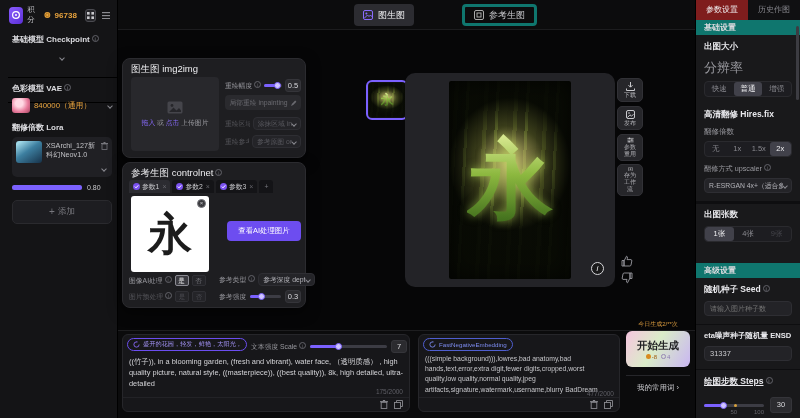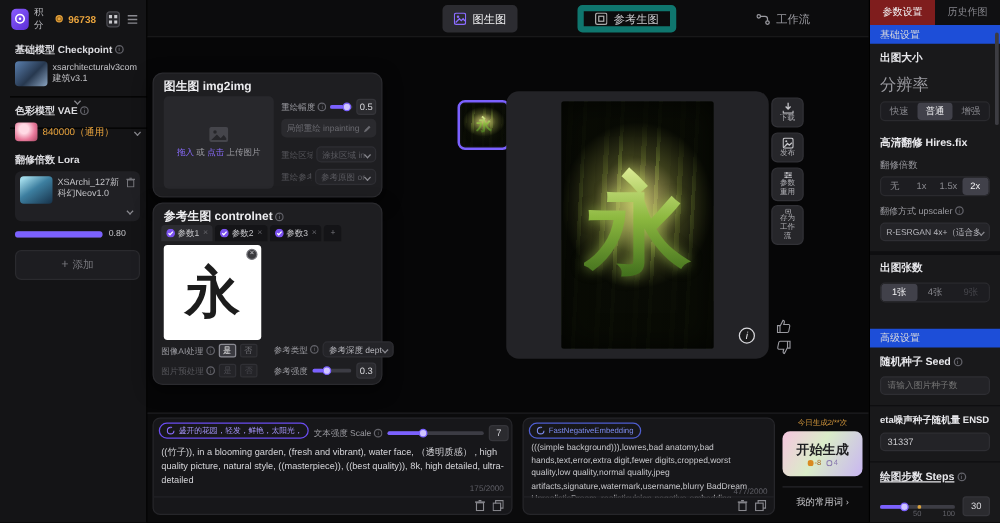--- a/index.html
+++ b/index.html
@@ -4,61 +4,61 @@
 <style>
   html,body{margin:0;padding:0;background:#000;width:800px;height:418px;overflow:hidden;
     font-family:"Liberation Sans","DejaVu Sans",sans-serif;color:#ccc;}
   *{box-sizing:border-box;}
   .abs{position:absolute;}
   .flex{display:flex;align-items:center;}
   .nowrap{white-space:nowrap;overflow:hidden;}
 
   
   .panel{position:absolute;background:#1e1e21;border:1px solid #2b2b2f;border-radius:8px;box-shadow:0 4px 14px rgba(0,0,0,.55);}
-  .ttl{font-size:9.5px;color:#ececef;font-weight:bold;text-align:right;}
+  .ttl{font-size:9.5px;color:#ececef;font-weight:normal;text-align:right;}
   .lbl{font-size:6.8px;color:#9a9aa0;}
   .lbl-dim{font-size:6.8px;color:#55555a;}
 
   
   .valbox{background:#2b2b2f;border:1px solid #35353a;border-radius:3px;color:#d8d8dc;font-size:7.5px;text-align:center;}
   .slider{height:3px;background:#3c3c44;border-radius:2px;position:relative;}
   .sl-fill{position:absolute;left:0;top:0;bottom:0;background:#7b61ff;border-radius:2px;}
   .sl-knob{position:absolute;width:7px;height:7px;border-radius:50%;background:#cfc4ff;border:1px solid #7b61ff;top:-2px;}
   .sl-dot{position:absolute;width:3px;height:3px;border-radius:50%;background:#d9a23c;top:0;}
   .seg{display:flex;background:#1d1d21;border:1px solid #2a2a2e;border-radius:4px;overflow:hidden;}
   .seg>div{flex:1;text-align:center;font-size:7.5px;color:#8a8a90;line-height:14px;}
   .seg>div.sel{background:#41414a;color:#f2f2f4;border-radius:3px;}
   .seg>div.dis{color:#45454b;}
   .select{background:#242428;border:1px solid #2e2e33;border-radius:4px;color:#b4b4ba;font-size:6.8px;
     display:flex;align-items:center;justify-content:space-between;padding:0 4px;}
   .select.dim{color:#5a5a60;}
   .chev{width:4px;height:4px;border-right:1px solid #8a8a90;border-bottom:1px solid #8a8a90;transform:rotate(45deg);display:inline-block;flex:0 0 auto;}
   .info-i{display:inline-block;width:7px;height:7px;border:1px solid #63636a;border-radius:50%;color:#63636a;
     font-size:5px;line-height:6px;text-align:center;vertical-align:1px;margin-left:2px;}
   .info-i::after{content:"i";}
-  .sec-h{background:#1d4ed8;color:#dadade;font-size:8px;font-weight:normal;line-height:15px;padding-left:8px;}
+  .sec-h{background:#0f766e;color:#dadade;font-size:8px;font-weight:bold;line-height:15px;padding-left:8px;}
 
   
   .thumb{border-radius:3px;flex:0 0 auto;}
   .t-arch{background:linear-gradient(135deg,#5a7fae,#27384f 55%,#8aa3c0);}
   .t-anime{background:radial-gradient(circle at 40% 35%,#ffd9e4 25%,#e87a9b 60%,#a34560);}
   .t-scifi{background:linear-gradient(145deg,#9fd8e8 10%,#3d7fa0 45%,#17324a);}
   .t-bamboo{background:radial-gradient(ellipse 60% 45% at 50% 42%,rgba(228,212,130,.9),rgba(120,120,50,.35) 45%,rgba(8,10,4,.92) 78%),
     repeating-linear-gradient(93deg,#10140a 0 3px,#2a3414 3px 5px,#0c100a 5px 9px,#3d4d1e 9px 11px,#151a0c 11px 15px);}
 
   .bamboo{background:radial-gradient(ellipse 62% 42% at 50% 42%,rgba(232,216,132,.88),rgba(122,122,52,.38) 46%,rgba(8,10,4,.93) 80%),
     repeating-linear-gradient(93deg,#10140a 0 6px,#2a3414 6px 10px,#0c100a 10px 18px,#3d4d1e 18px 21px,#151a0c 21px 30px);}
   .yong{font-weight:bold;font-family:"DejaVu Serif",serif;
     background:linear-gradient(180deg,#e7f2a0 5%,#8cb83f 45%,#2e5c14 95%);
     -webkit-background-clip:text;background-clip:text;color:transparent;
     filter:drop-shadow(0 0 5px rgba(190,230,90,.55));}
 
   .navbtn{position:absolute;top:4px;height:22px;display:flex;align-items:center;gap:5px;padding:0 9px;border-radius:4px;font-size:9px;color:#c9c9cd;}
   .navbtn.active{background:#2c2c31;color:#f0f0f2;}
-  .navbtn.boxed{border:5px solid #0f766e;}
+  .navbtn.boxed{border:3px solid #0f766e;}
 
   .toolbtn{position:absolute;left:617px;width:26px;background:#26262a;border:1px solid #313136;border-radius:5px;
     display:flex;flex-direction:column;align-items:center;justify-content:center;gap:1px;padding:2px 0;}
   .toolbtn .tl{font-size:6px;color:#b0b0b5;text-align:center;line-height:1.15;}
 
   .chip{display:inline-flex;align-items:center;gap:3px;height:13px;border:1px solid #6b4df0;border-radius:7px;
     padding:0 5px;font-size:6.2px;color:#a393f7;max-width:120px;}
   .chip.blue{border-color:#4f5ed0;color:#7d8cf0;max-width:150px;}
 
   .pbox{position:absolute;background:#17171a;border:1px solid #26262a;border-radius:6px;}
@@ -107,24 +107,20 @@
       <svg width="8" height="7" viewBox="0 0 8 7">
           <rect y="0" width="8" height="1.2" fill="#8a8a90"></rect>
           <rect y="3" width="8" height="1.2" fill="#8a8a90"></rect>
           <rect y="6" width="8" height="1.2" fill="#8a8a90"></rect>
         </svg>
     </div>
   </div>
 
   <div class="abs" style="left:8px;top:30px;width:110px;height:48px;border-bottom:1px solid #000;padding:4px 6px 0 4px;">
     <div class="nowrap" style="font-size:8px;color:#dcdce0;font-weight:bold;"><span>基础模型 Checkpoint</span><span class="info-i"></span></div>
-    <div class="flex" style="margin-top:4px;gap:4px;align-items:flex-start;">
-      <div class="thumb t-arch" style="width:26px;height:20px;"></div>
-      <div style="font-size:7.2px;color:#c2c2c6;line-height:1.25;word-break:break-all;">xsarchitecturalv3com建筑v3.1</div>
-    </div>
     <div style="text-align:center;margin-top:1px;"><span class="chev"></span></div>
   </div>
 
   <div class="abs" style="left:8px;top:79px;width:110px;height:24px;border-bottom:1px solid #000;padding:4px 6px 0 4px;">
     <div class="nowrap" style="font-size:8px;color:#dcdce0;font-weight:bold;"><span>色彩模型 VAE</span><span class="info-i"></span></div>
     <div class="flex" style="margin-top:4px;gap:4px;">
       <div class="thumb t-anime" style="width:18px;height:15px;"></div>
       <div class="nowrap" style="font-size:7.8px;color:#e8a33d;flex:1;">840000（通用）</div>
       <span class="chev"></span>
     </div>
@@ -166,28 +162,20 @@
       </svg>
     <span>图生图</span>
   </div>
   <div class="navbtn boxed" style="left:344px;">
     <svg width="10" height="10" viewBox="0 0 10 10">
         <rect x="0.5" y="0.5" width="9" height="9" rx="1.5" fill="none" stroke="#aaa" stroke-width="1"></rect>
         <rect x="3" y="3" width="4" height="4" fill="none" stroke="#aaa" stroke-width="1"></rect>
       </svg>
     <span>参考生图</span>
   </div>
-  <div class="navbtn" style="left:478px;color:#9a9aa0;">
-    <svg width="11" height="9" viewBox="0 0 11 9">
-        <circle cx="2" cy="2" r="1.4" fill="none" stroke="#9a9aa0" stroke-width="1"></circle>
-        <circle cx="9" cy="7" r="1.4" fill="none" stroke="#9a9aa0" stroke-width="1"></circle>
-        <path d="M3.5 2 H7 a2 2 0 0 1 2 2 V5.5" fill="none" stroke="#9a9aa0" stroke-width="1"></path>
-      </svg>
-    <span>工作流</span>
-  </div>
 </div>
 
 <div class="abs" style="left:118px;top:30px;width:577px;height:300px;background:#060607;"></div>
 
 <div class="panel" style="left:122px;top:58px;width:184px;height:100px;">
   <div class="ttl" style="position:absolute;left:8px;top:4px;">图生图 img2img</div>
   <div style="position:absolute;left:8px;top:18px;width:88px;height:74px;background:#28282c;border-radius:4px;display:flex;flex-direction:column;align-items:center;justify-content:center;gap:5px;">
     <svg width="16" height="13" viewBox="0 0 16 13">
         <rect x="0.5" y="0.5" width="15" height="12" rx="1.5" fill="#45454b"></rect>
         <circle cx="5" cy="4.5" r="1.4" fill="#26262a"></circle>
@@ -258,20 +246,23 @@
         </svg>
       <span>参数3</span>
         <span class="tag-x">×</span>
     </div>
     <div class="tag-tab" style="width:14px;justify-content:center;color:#77777d;">+</div>
   </div>
 
   <div style="position:absolute;left:8px;top:33px;width:78px;height:76px;background:#fff;border-radius:3px;display:flex;align-items:center;justify-content:center;">
     <span style="font-family:'DejaVu Serif',serif;font-size:44px;color:#1c1c1c;font-weight:bold;">永</span>
     <div style="position:absolute;right:3px;top:3px;width:9px;height:9px;border-radius:50%;background:#3a3a3e;border:1px solid #77777d;color:#c8c8cc;font-size:6px;line-height:7px;text-align:center;">×</div>
+  </div>
+  <div style="position:absolute;left:104px;top:58px;width:74px;height:20px;background:#6d4df0;border-radius:4px;display:flex;align-items:center;justify-content:center;color:#fff;font-size:7.4px;">
+    <span>查看AI处理图片</span>
   </div>
 
   <div class="flex" style="position:absolute;left:6px;top:112px;gap:3px;">
     <span class="lbl nowrap"><span>图像AI处理</span><span class="info-i"></span></span>
     <div class="togglebox on">是</div>
     <div class="togglebox">否</div>
   </div>
   <div class="flex" style="position:absolute;left:6px;top:128px;gap:3px;">
     <span class="lbl-dim nowrap"><span>图片预处理</span><span class="info-i"></span></span>
     <div class="togglebox off2">是</div>
@@ -399,21 +390,21 @@
         <rect x="0" y="1" width="7" height="1" fill="#8a8a90"></rect>
         <rect x="2.5" y="0" width="2" height="1" fill="#8a8a90"></rect>
       </svg>
     <svg width="9" height="9" viewBox="0 0 9 9">
         <rect x="0.5" y="2.5" width="6" height="6" fill="none" stroke="#8a8a90" stroke-width="0.9"></rect>
         <path d="M2.5 2.5 V0.5 H8.5 V6.5 H6.5" fill="none" stroke="#8a8a90" stroke-width="0.9"></path>
       </svg>
   </div>
 </div>
 
-<div class="abs" style="left:626px;top:334px;width:64px;height:80px;">
+<div class="abs" style="left:626px;top:320px;width:64px;height:80px;">
   <div style="font-size:6px;color:#d89a3e;text-align:center;">今日生成2/**次</div>
   <div style="margin-top:2px;height:36px;border-radius:6px;background:linear-gradient(120deg,#f6c6e0,#daecc8 45%,#c9b6f2);display:flex;flex-direction:column;align-items:center;justify-content:center;">
     <span style="font-size:10.5px;font-weight:bold;color:#1f1f22;">开始生成</span>
     <span class="flex" style="gap:4px;margin-top:1px;">
       <span class="flex" style="gap:1px;">
           <svg width="5" height="5" viewBox="0 0 6 6">
             <circle cx="3" cy="3" r="3" fill="#d98a20"></circle>
           </svg>
           <span style="font-size:6px;color:#a05f10;">-8</span>
         </span>

